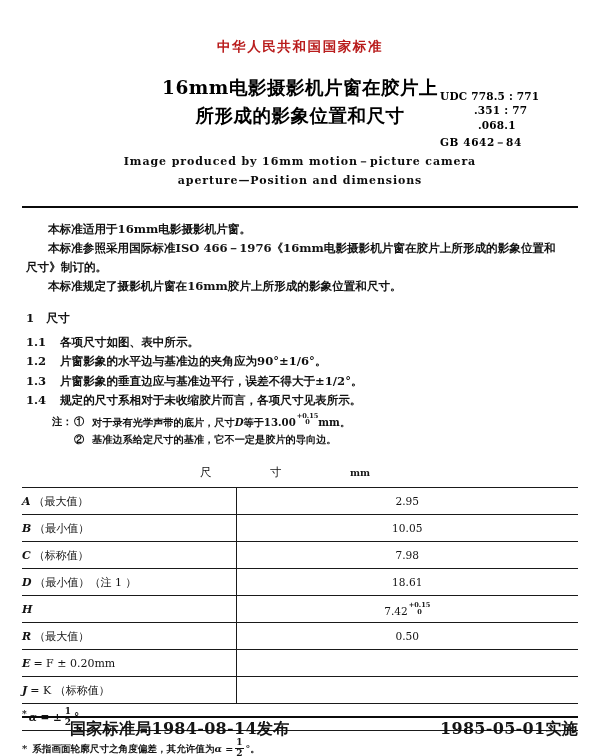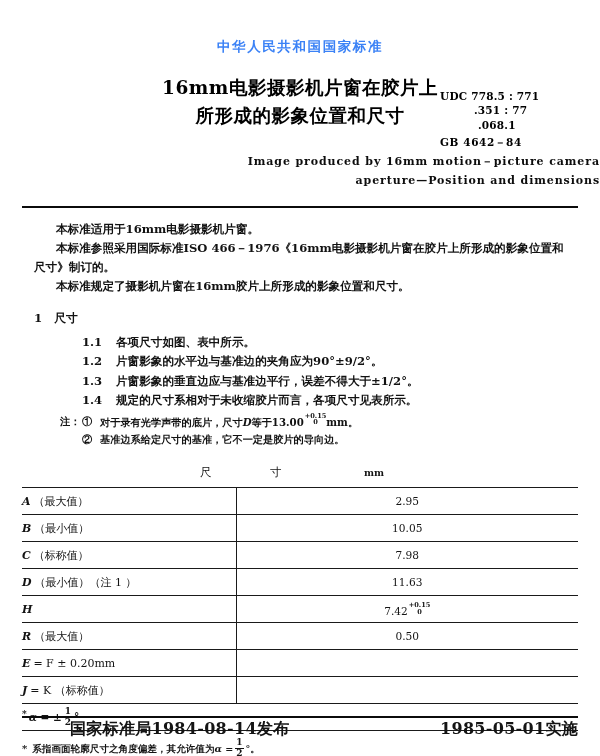--- a/index.html
+++ b/index.html
@@ -24,21 +24,21 @@
 
   
   .masthead {
     padding-top: 38px;
     text-align: center;
   }
   .nat-line {
     font-size: 13.5px;
     font-weight: bold;
     letter-spacing: 1.6px;
-    color: #3b82f6;
+    color: #b91c1c;
   }
   .title-wrap {
     position: relative;
     margin-top: 18px;
   }
   .doc-title {
     font-size: 18.5px;
     font-weight: bold;
     line-height: 1.5;
     letter-spacing: 0.5px;
@@ -62,38 +62,38 @@
   }
   .udc-row { white-space: nowrap; }
   .udc-label { letter-spacing: 0.3px; }
   .udc-num { letter-spacing: 0.2px; }
   .udc-row.indent1 { padding-left: 34px; }
   .udc-row.indent2 { padding-left: 38px; }
   .udc-row.gbline { margin-top: 3px; letter-spacing: 0.6px; }
 
   .eng-title {
     margin-top: 22px;
-    text-align: right;
+    text-align: center;
     font-size: 11px;
     font-weight: bold;
     line-height: 1.75;
     letter-spacing: 0.9px;
     color: #0d0d0d;
   }
   .eng-line-2 { padding-left: 0; }
 
   .rule-thick {
     height: 2.4px;
     background: #0b0b0b;
     margin: 16px 22px 0 22px;
   }
 
   
   .content {
-    padding: 12px 26px 0 34px;
+    padding: 12px 26px 0 26px;
     font-size: 11.6px;
     line-height: 1.62;
     color: #121212;
   }
   .para {
     text-indent: 22px;
     margin: 0;
     font-weight: bold;
   }
   .para.cont { text-indent: 0; }
@@ -104,21 +104,20 @@
   }
   .clause-head .num { margin-right: 12px; }
   .sub-list {
     margin-top: 5px;
   }
   .sub-item {
     display: flex;
     font-weight: bold;
     font-size: 11.6px;
     line-height: 1.68;
-    margin-left: 48px;
   }
   .sub-item .num {
     width: 34px;
     flex: none;
   }
   .notes {
     margin-top: 2px;
     padding-left: 26px;
     font-size: 10.2px;
     line-height: 1.75;
@@ -185,21 +184,21 @@
     top: 4px;
     font-size: 11.5px;
     font-weight: normal;
     letter-spacing: 1px;
   }
   .hdr-chi1 { left: 178px; }
   .hdr-chi2 { left: 248px; }
   .hdr-unit {
     position: absolute;
     top: 6px;
-    left: 342px;
+    left: 328px;
     font-size: 9.5px;
     font-weight: bold;
   }
   .cell-label {
     width: 214px;
     padding-left: 96px;
     box-sizing: border-box;
     border-right: 1.2px solid #1a1a1a;
     font-weight: normal;
     font-size: 11px;
@@ -304,21 +303,21 @@
       <span class="num">1</span><span>尺寸</span>
     </div>
 
     <div class="sub-list">
       <div class="sub-item">
         <span class="num">1.1</span>
         <span>各项尺寸如图、表中所示。</span>
       </div>
       <div class="sub-item">
         <span class="num">1.2</span>
-        <span>片窗影象的水平边与基准边的夹角应为90°±9/2°。</span>
+        <span>片窗影象的水平边与基准边的夹角应为90°±1/6°。</span>
       </div>
       <div class="sub-item">
         <span class="num">1.3</span>
         <span>片窗影象的垂直边应与基准边平行，误差不得大于±1/2°。</span>
       </div>
       <div class="sub-item">
         <span class="num">1.4</span>
         <span>规定的尺寸系相对于未收缩胶片而言，各项尺寸见表所示。</span>
       </div>
     </div>
@@ -359,21 +358,21 @@
           <td class="cell-value">10.05</td>
         </tr>
 
         <tr>
           <td class="cell-label"><span class="sym">C</span><span>（标称值）</span></td>
           <td class="cell-value">7.98</td>
         </tr>
 
         <tr>
           <td class="cell-label"><span class="sym">D</span><span>（最小值）（注 1 ）</span></td>
-          <td class="cell-value">11.63</td>
+          <td class="cell-value">18.61</td>
         </tr>
 
         <tr>
           <td class="cell-label"><span class="sym">H</span><span></span></td>
           <td class="cell-value"><span>7.42</span><span class="tol"><span>+0.15</span><span>0</span></span></td>
         </tr>
 
         <tr>
           <td class="cell-label"><span class="sym">R</span><span>（最大值）</span></td>
           <td class="cell-value">0.50</td>

